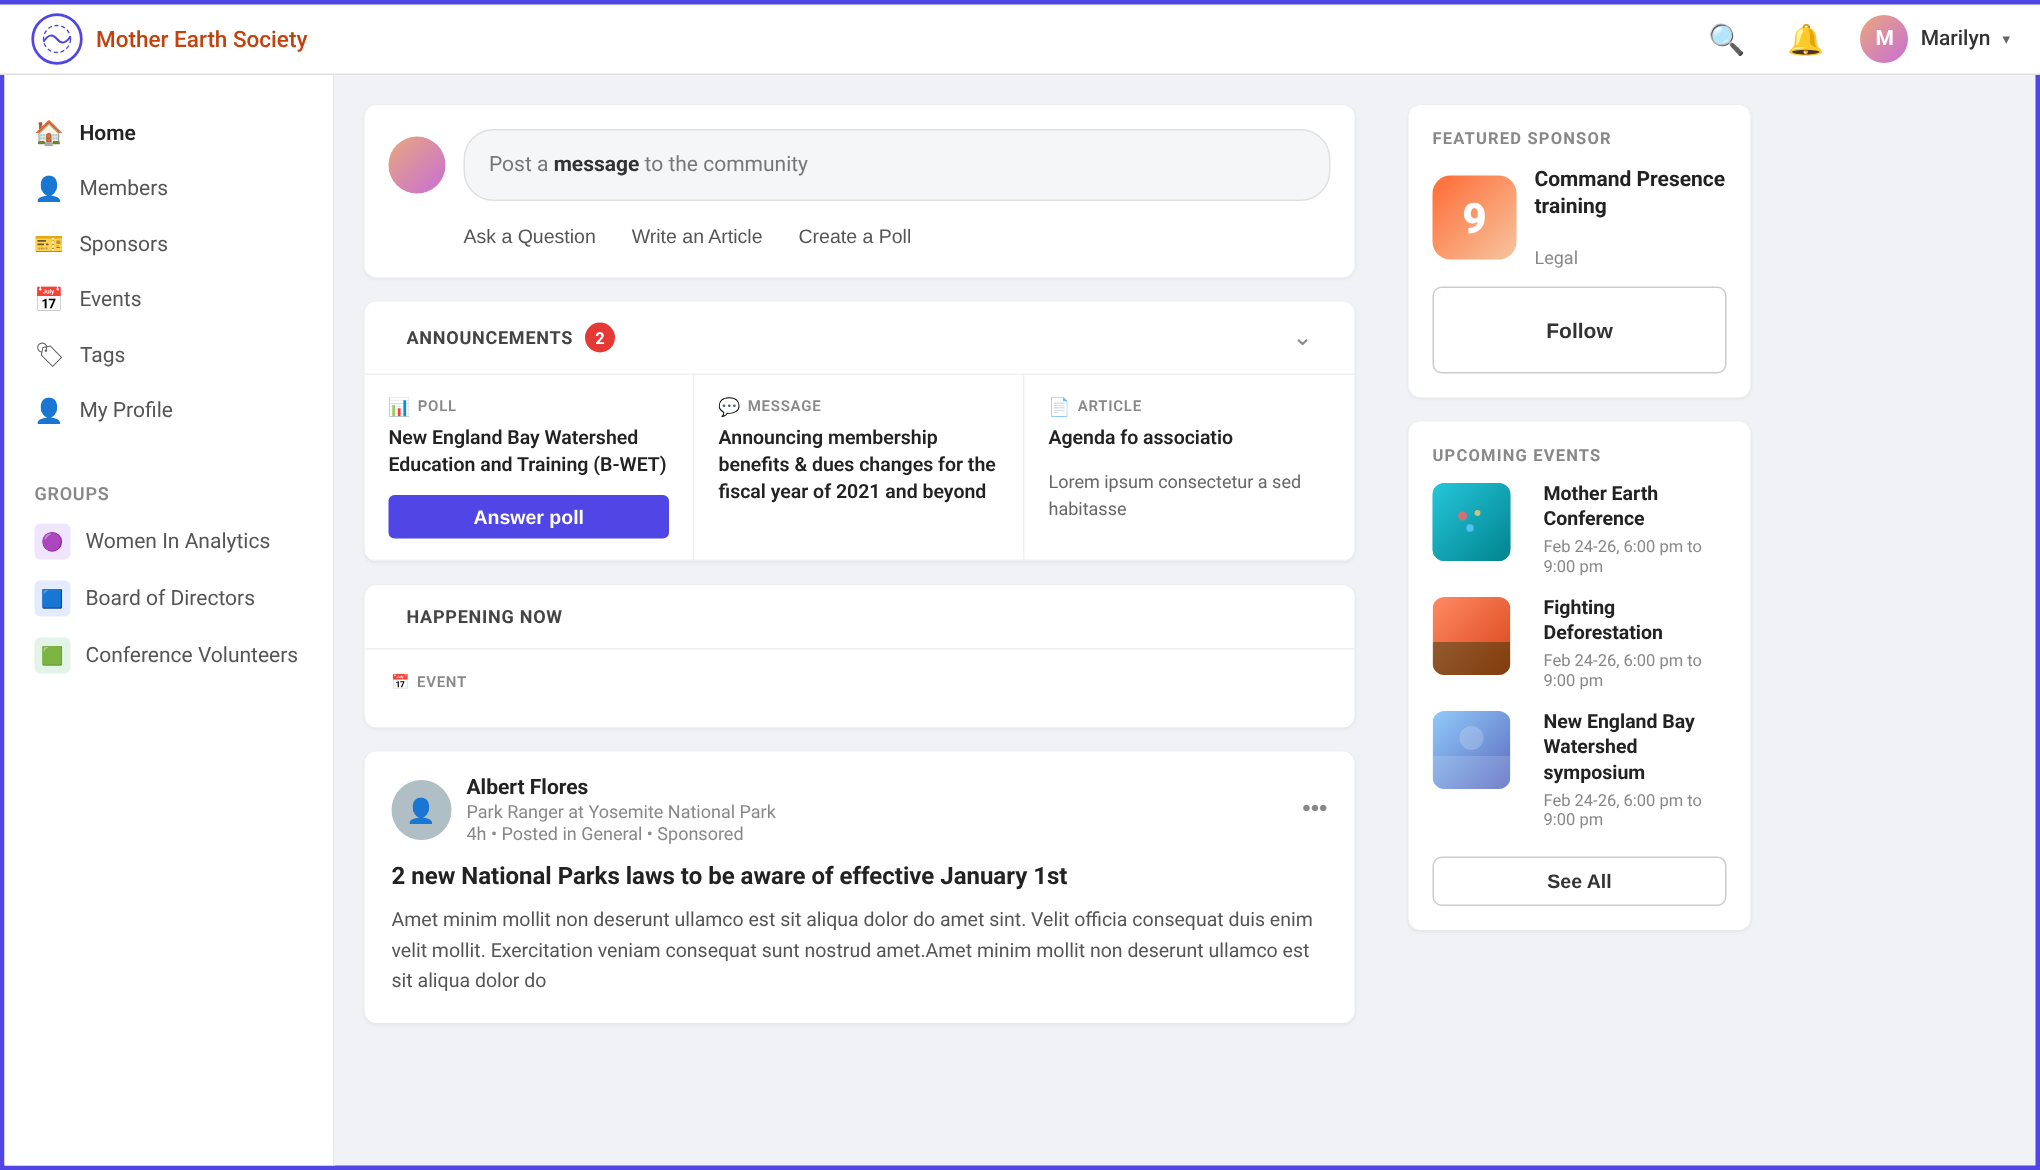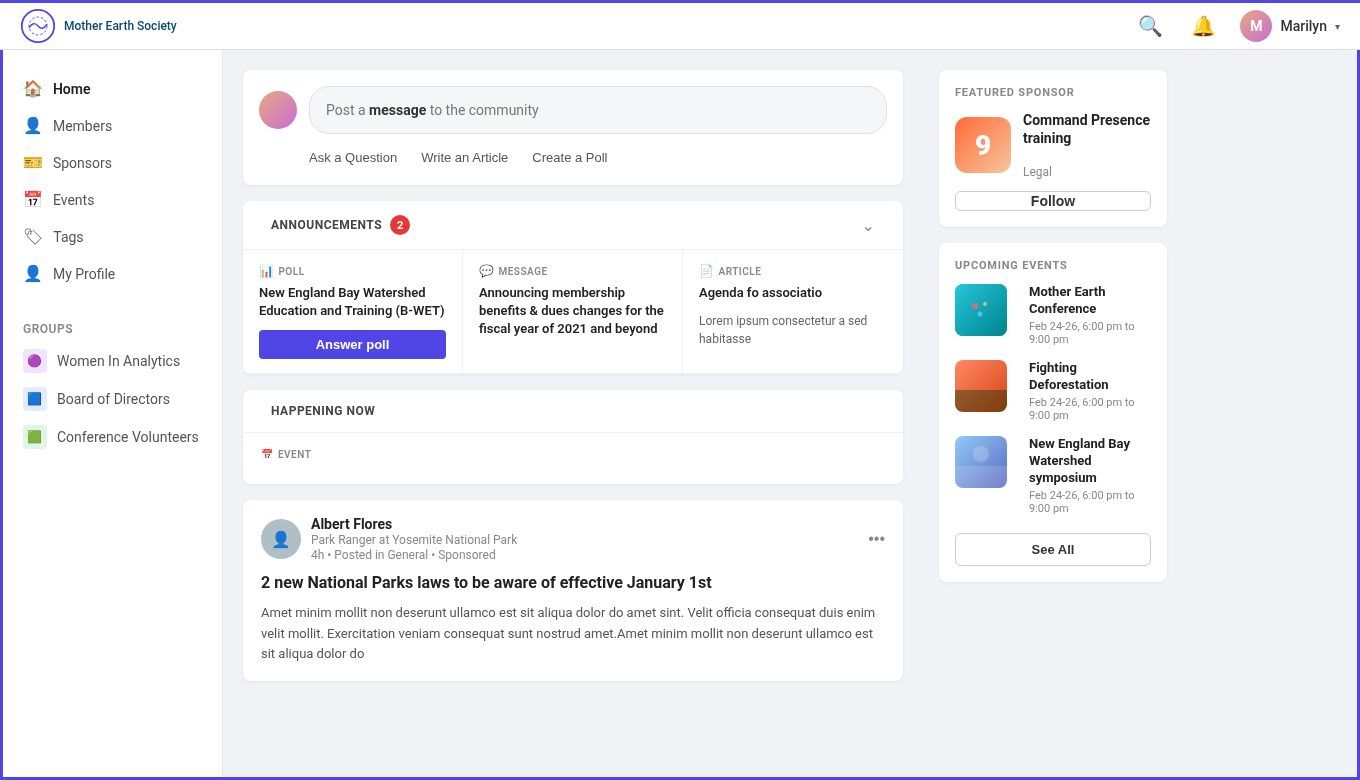--- a/index.html
+++ b/index.html
@@ -22,23 +22,23 @@
       display: flex;
       align-items: center;
       gap: 8px;
       flex: 1;
     }
     .logo-svg {
       width: 36px;
       height: 36px;
     }
     .logo-name {
-      font-size: 12px;
+      font-size: 15px;
       font-weight: 500;
-      color: #0c4a6e;
+      color: #c2410c;
     }
     .nav-icons {
       display: flex;
       align-items: center;
       gap: 20px;
     }
     .nav-icon-btn {
       background: none;
       border: none;
       cursor: pointer;
@@ -443,21 +443,21 @@
     .sponsor-info .sponsor-tag {
       font-size: 12px;
       color: #888;
       margin-top: 18px;
     }
     .btn-follow {
       width: 100%;
       border: 1.5px solid #ccc;
       background: white;
       border-radius: 6px;
-      padding: 1px;
+      padding: 20px;
       font-size: 14px;
       font-weight: 600;
       cursor: pointer;
       color: #333;
     }
 
     .upcoming-title {
       font-size: 11px;
       font-weight: 700;
       color: #888;

